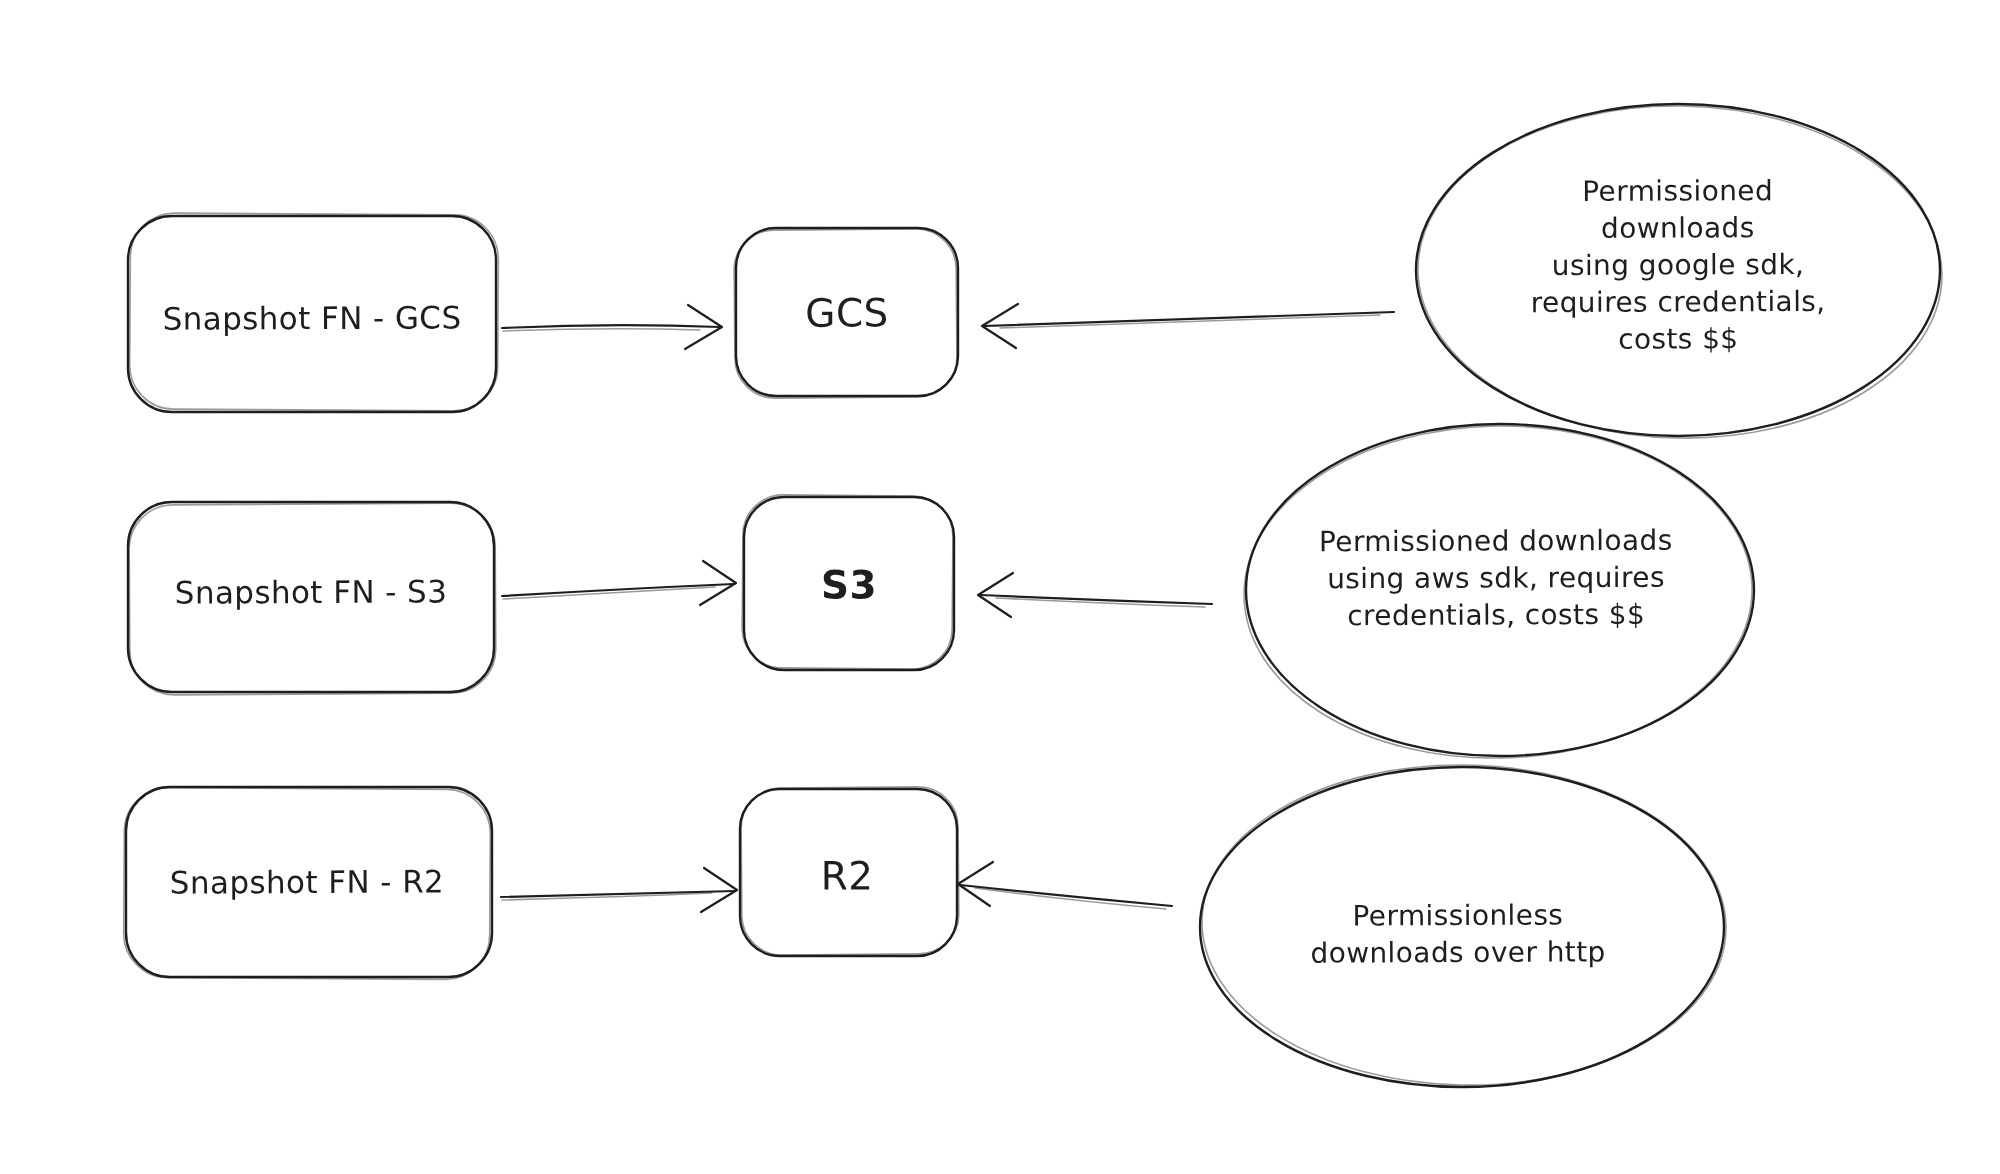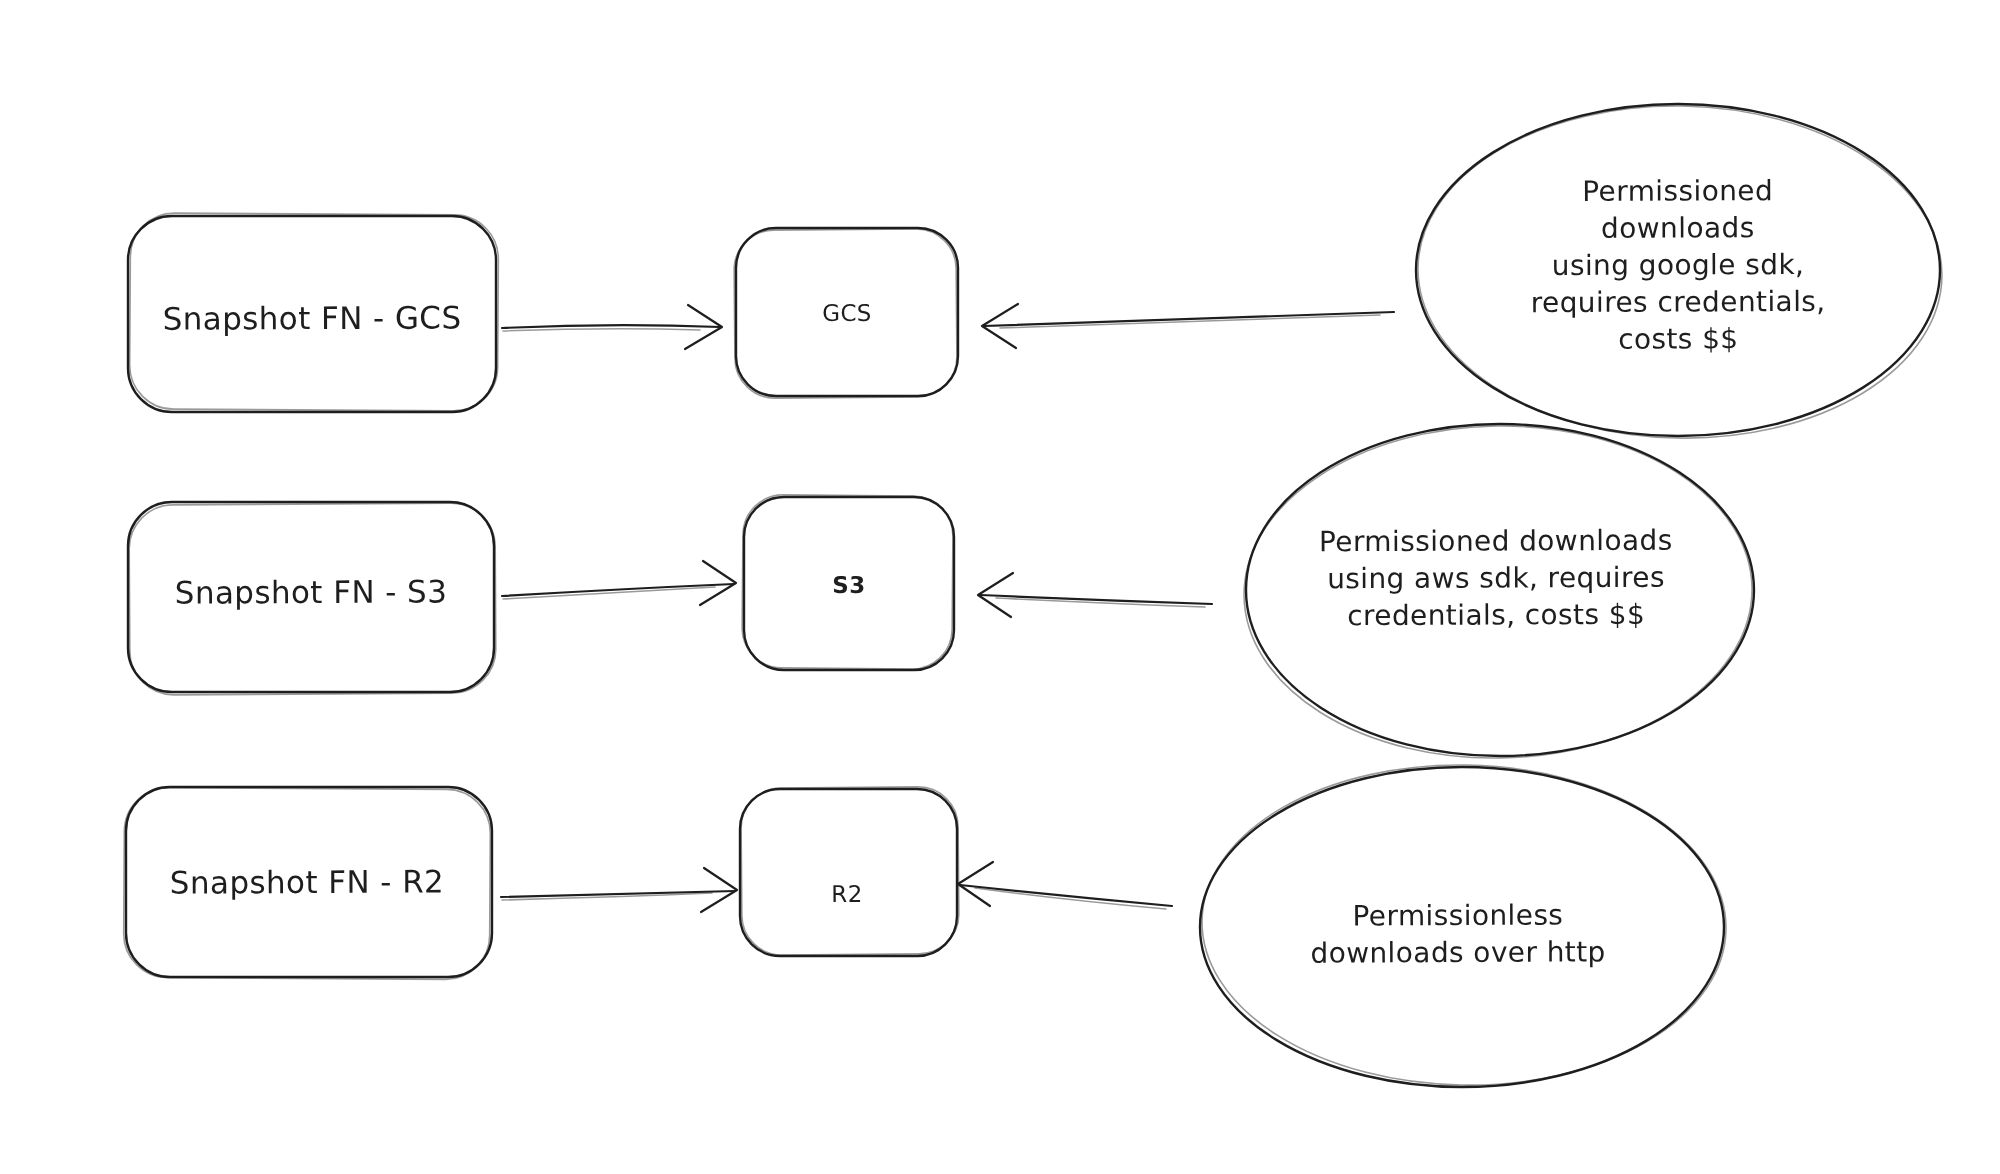--- a/index.html
+++ b/index.html
@@ -45,21 +45,21 @@
   .label {
     position: absolute;
     transform: translate(-50%, -50%) rotate(-0.25deg);
     color: #1e1e1e;
     text-align: center;
     white-space: pre-line;
     letter-spacing: 0.4px;
     pointer-events: none;
   }
   .node-label  { font-size: 31px; }
-  .small-label { font-size: 23px; }
+  .small-label { font-size: 39px; }
   .annotation-label { font-size: 28px; line-height: 37px; }
 </style>
 </head>
 <body>
 
 <div class="stage">
 
   <svg class="wires" viewBox="0 0 2000 1174">
 
     <g>
@@ -157,18 +157,18 @@
   <div class="label node-label" style="left:311px; top:592px;">Snapshot FN - S3</div>
 
   <div class="label small-label" style="left:849px; top:585px;font-weight:bold;">S3</div>
 
   <div class="label annotation-label" style="left:1496px; top:578px;">Permissioned downloads
 using aws sdk, requires
 credentials, costs $$</div>
 
   <div class="label node-label" style="left:307px; top:882px;">Snapshot FN - R2</div>
 
-  <div class="label small-label" style="left:847px; top:876px;margin-top:18px;">R2</div>
+  <div class="label small-label" style="left:847px; top:876px;">R2</div>
 
   <div class="label annotation-label" style="left:1458px; top:934px;">Permissionless
 downloads over http</div>
 
 </div>
 
 </body></html>

